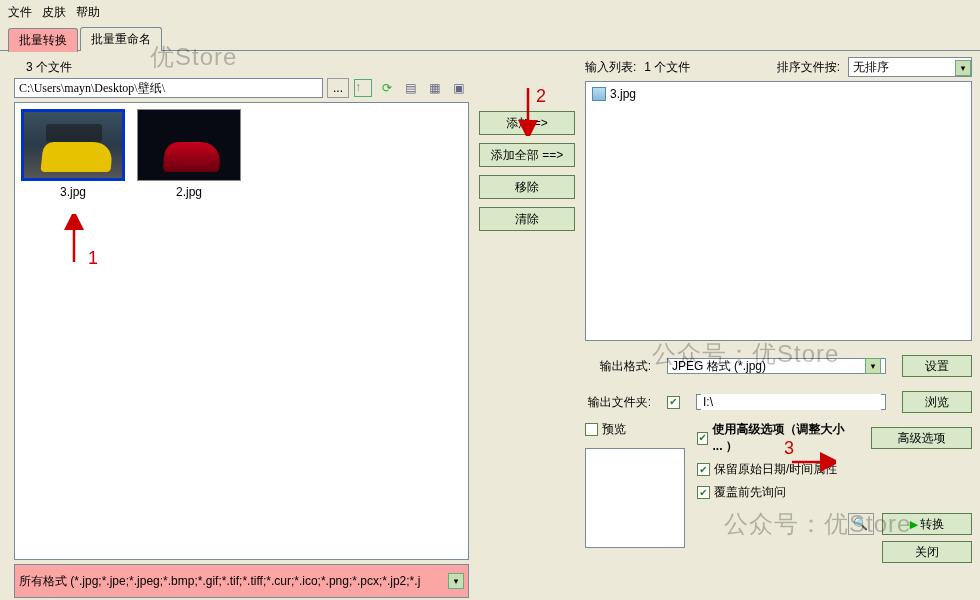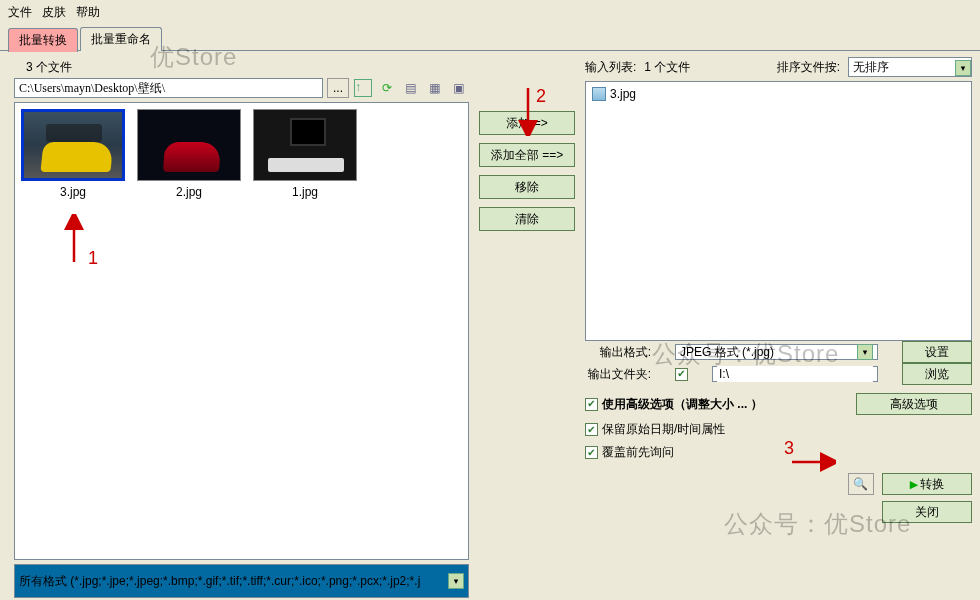--- a/index.html
+++ b/index.html
@@ -70,21 +70,21 @@
   
   .car2 { background:#070a12; }
   .car2::after { content:""; position:absolute; left:26px; bottom:8px; width:56px; height:30px; background:linear-gradient(#c6001c,#6a000e); border-radius:14px 20px 4px 4px; transform:skewX(-4deg); }
   
   .desk { background:#151515; }
   .desk::after { content:""; position:absolute; left:36px; top:8px; width:32px; height:24px; background:#000; border:2px solid #333; }
   .desk::before { content:""; position:absolute; left:14px; bottom:8px; width:76px; height:14px; background:#ddd; border-radius:2px; }
   
   .formatrow { display:flex; margin-top:4px; }
   .format-select {
-    flex:1; height:20px; border:1px solid #7a8a99; background:#0369a1;
+    flex:1; height:20px; border:1px solid #7a8a99; background:#fca5a5;
     padding:16px 4px; display:flex; align-items:center; justify-content:space-between;
   }
   .dd-arrow {
     width:16px; height:16px; background:#c8e0b0; border:1px solid #6a8;
     display:flex; align-items:center; justify-content:center; font-size:9px;
   }
   
   .anno-arrow { position:absolute; pointer-events:none; }
   .anno-num { position:absolute; color:#c00; font-size:18px; pointer-events:none; }
   
@@ -100,21 +100,21 @@
     display:flex; align-items:flex-end; justify-content:space-between; padding:0 0 0 4px;
   }
   .outputlist {
     border:1px solid #7a8a99; background:#fff; height:260px; padding:4px;
     overflow:auto;
   }
   .listitem { display:flex; align-items:center; gap:4px; padding:1px 2px; }
   .fileicon {
     width:14px; height:14px; background:linear-gradient(#bde,#8bd); border:1px solid #58a;
   }
-  .formrow { display:flex; align-items:center; gap:24px; margin-top:0; }
+  .formrow { display:flex; align-items:center; gap:16px; margin-top:14px; }
   .formrow .lbl { width:66px; text-align:right; }
   .formrow .field {
     flex:1; height:16px; border:1px solid #7a8a99; background:#fff;
     display:flex; align-items:center; padding:0 4px; justify-content:space-between;
   }
   .field input { border:none; outline:none; width:100%; font:inherit; }
   .sidebtn {
     width:70px; height:22px; border:1px solid #5a8050; background:#d8e8c8;
     display:flex; align-items:center; justify-content:center;
   }
@@ -174,24 +174,20 @@
       <div class="toolicon" style="color:#668;">▣</div>
     </div>
     <div class="thumbview">
       <div class="thumb selected">
         <div class="thumbimg car1"></div>
         <div class="label">3.jpg</div>
       </div>
       <div class="thumb">
         <div class="thumbimg car2"></div>
         <div class="label">2.jpg</div>
-      </div>
-      <div class="thumb">
-        <div class="thumbimg desk"></div>
-        <div class="label">1.jpg</div>
       </div>
     </div>
     <div class="formatrow">
       <div class="format-select">
         <span style="white-space:nowrap; overflow:hidden;">所有格式 (*.jpg;*.jpe;*.jpeg;*.bmp;*.gif;*.tif;*.tiff;*.cur;*.ico;*.png;*.pcx;*.jp2;*.j</span>
         <span class="dd-arrow">▾</span>
       </div>
     </div>
   </div>
 
@@ -234,20 +230,27 @@
     <div class="formrow">
       <span class="lbl">输出文件夹:</span>
       <span class="chk">✔</span>
       <div class="field">
         <input value="I:\" style="">
       </div>
       <div class="sidebtn">浏览</div>
     </div>
 
     <div class="bottomarea">
+      <div class="bottomleft">
+        <div class="checkbox" style="margin-bottom:2px;">
+          <span class="chk"></span>
+          <span>预览</span>
+        </div>
+        <div class="previewbox"></div>
+      </div>
       <div class="bottomright">
         <div style="display:flex; align-items:center; gap:10px;">
           <div class="checkbox">
             <span class="chk">✔</span>
             <span style="font-weight:bold;">使用高级选项（调整大小 ... ）</span>
           </div>
           <span style="flex:1"></span>
           <div class="advbtn">高级选项</div>
         </div>
         <div class="checkbox">

